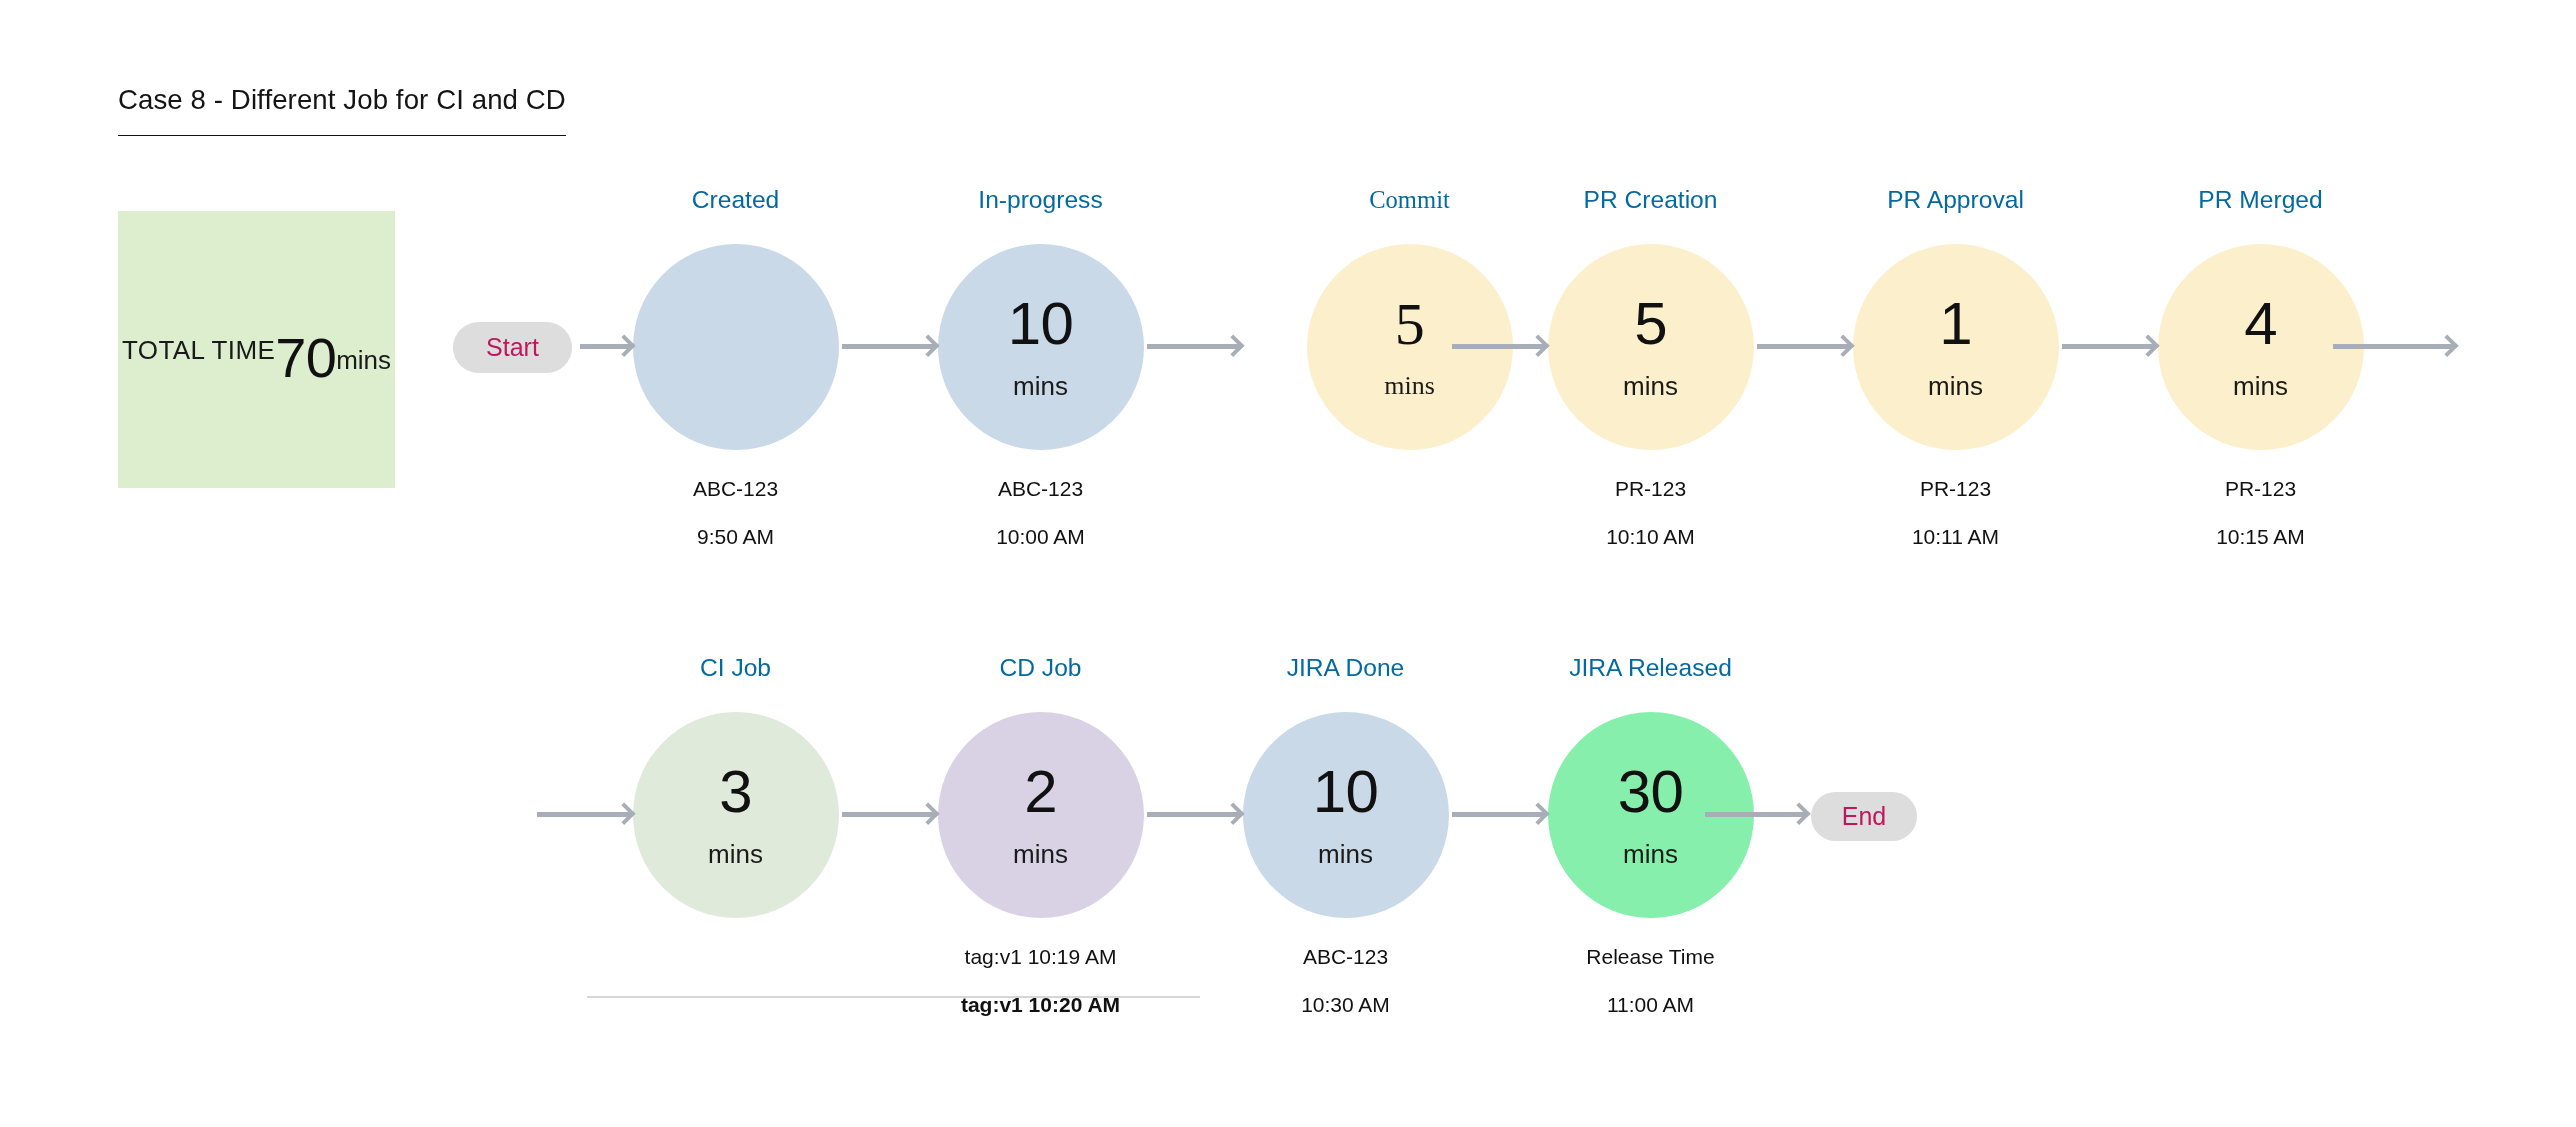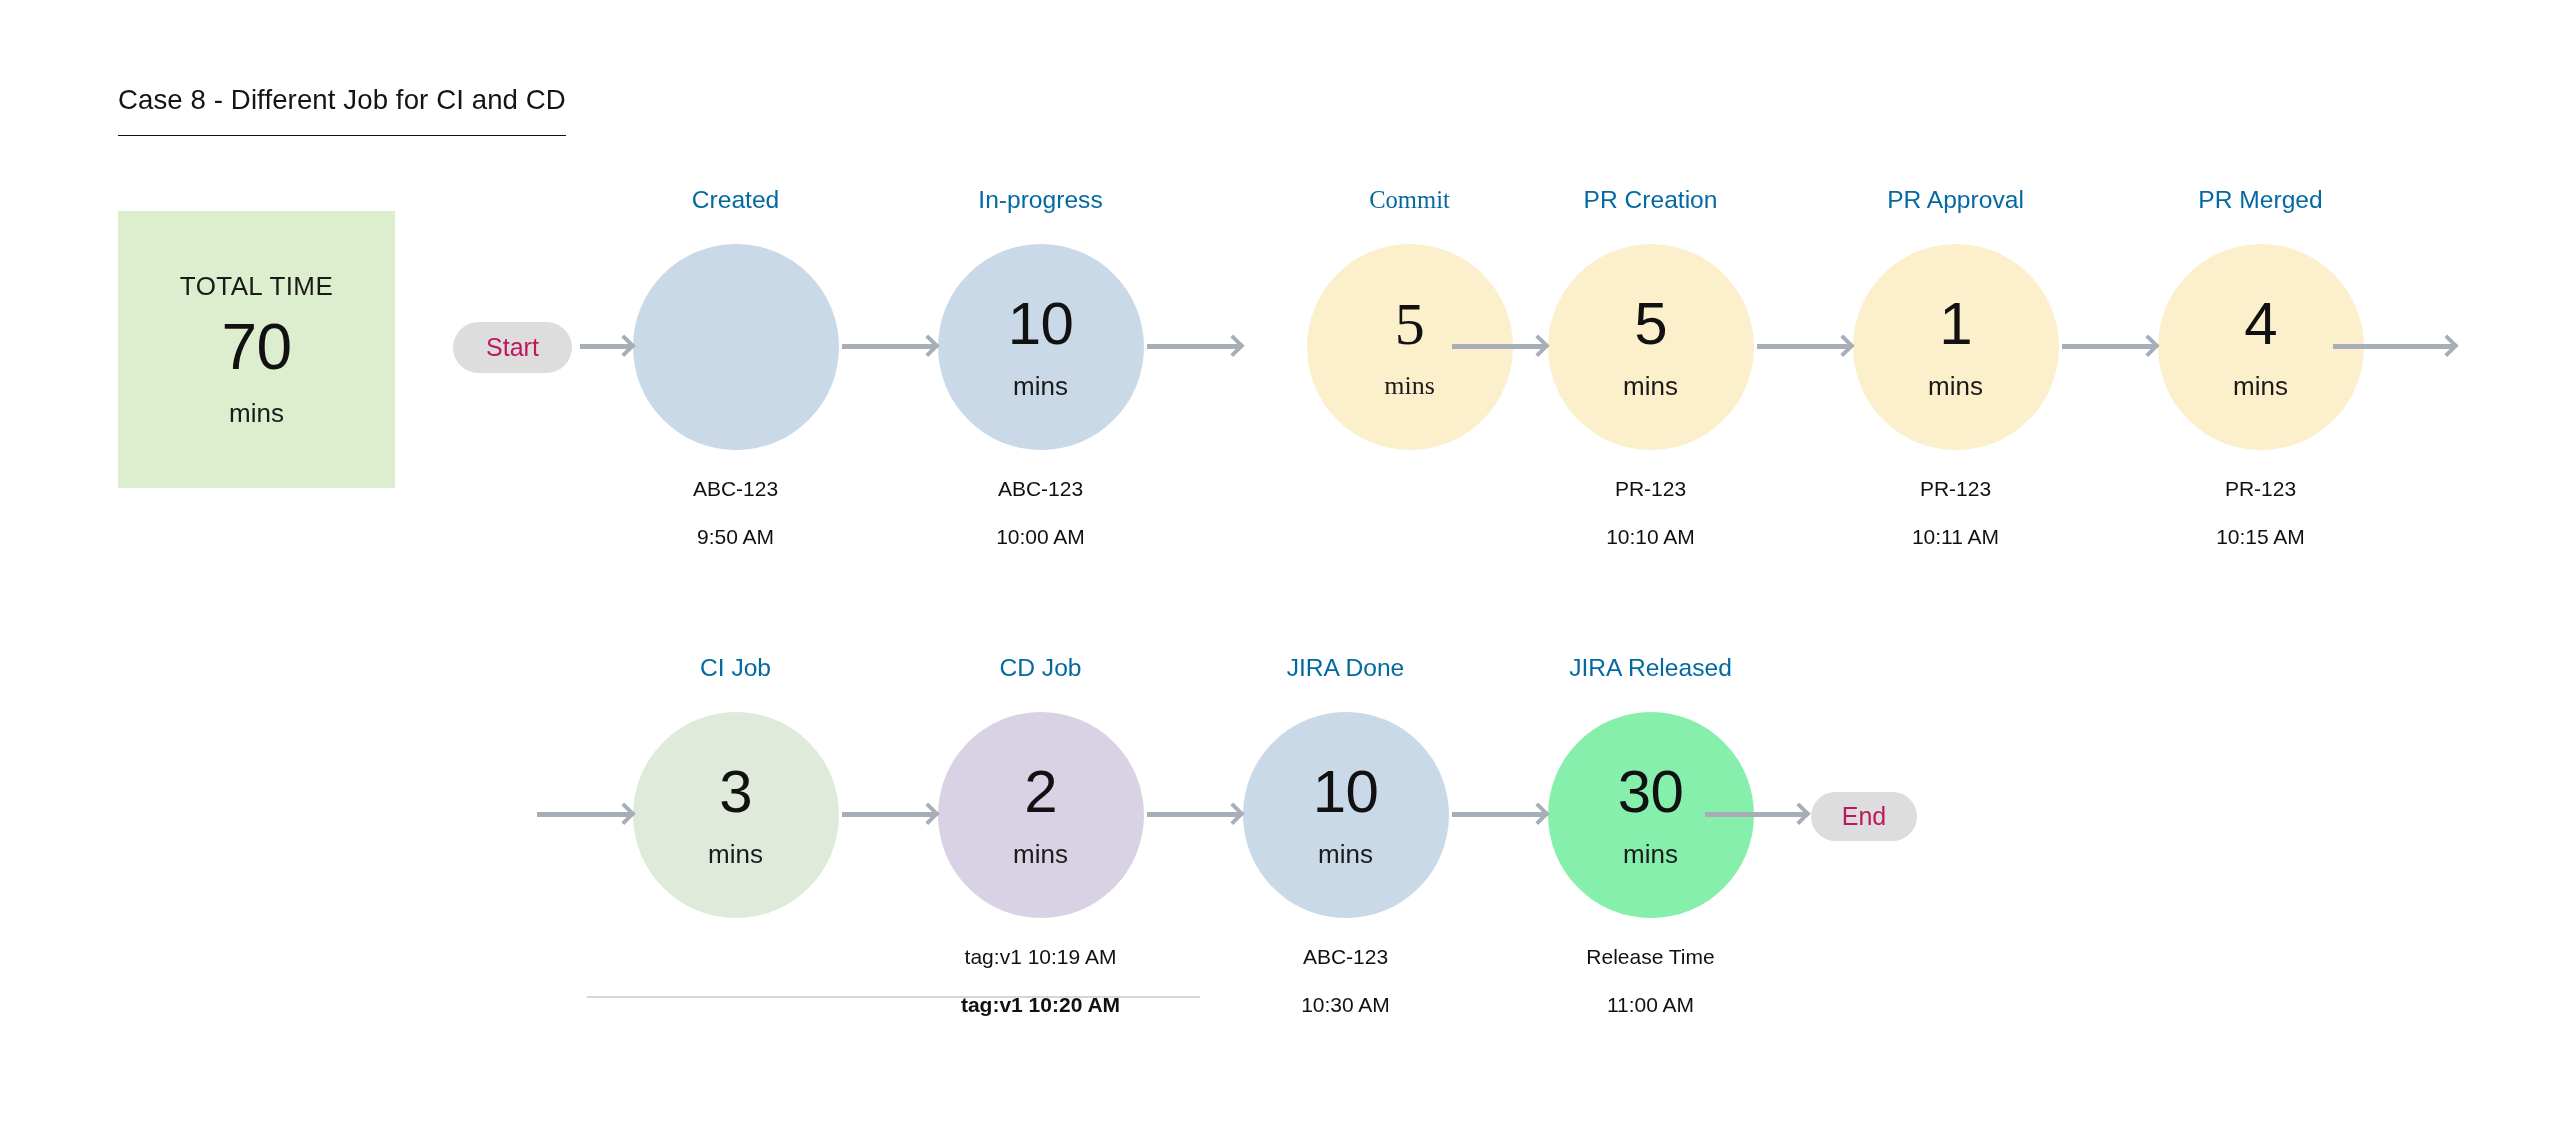--- a/index.html
+++ b/index.html
@@ -33,34 +33,34 @@
 
   
   #total-time-card {
     position: absolute;
     left: 118px;
     top: 211px;
     width: 277px;
     height: 277px;
     background: #ddeecf;
     display: flex;
-    flex-direction: column;
+    flex-direction: row;
     align-items: center;
     justify-content: center;
     box-sizing: border-box;
   }
   #total-time-card .tt-label {
     font-size: 26px;
     font-weight: 400;
     color: #1a1a1a;
     letter-spacing: 0.4px;
     line-height: 1;
   }
   #total-time-card .tt-value {
-    font-size: 64px;
+    font-size: 56px;
     font-weight: 400;
     color: #111111;
     line-height: 1;
     margin-top: 16px;
     letter-spacing: -0.7px;
   }
   #total-time-card .tt-unit {
     font-size: 26px;
     font-weight: 400;
     color: #1a1a1a;

